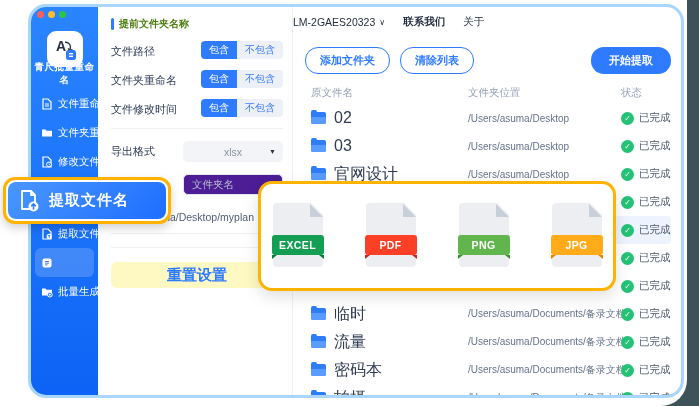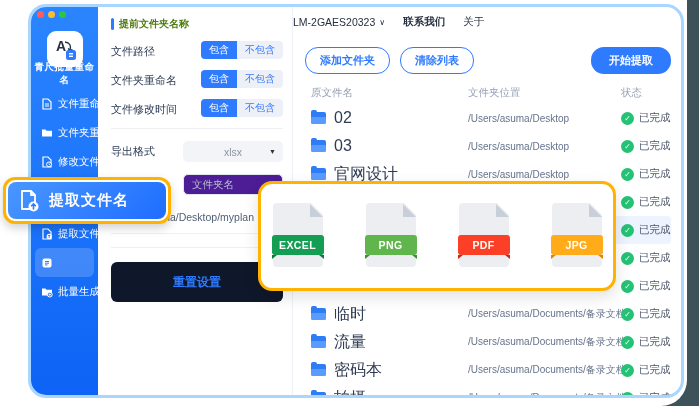--- a/index.html
+++ b/index.html
@@ -48,23 +48,23 @@
   .s-div { height:1px; background:#eef0f4; margin:8px 0 12px 0; }
   .f-row { display:flex; align-items:center; justify-content:space-between; margin-bottom:12px; }
   .sel { width:100px; height:21px; background:#f2f4f8; border-radius:5px; position:relative;
          display:flex; align-items:center; justify-content:center; font-size:10.5px; color:#8b94a3; cursor:pointer; }
   .sel .caret { position:absolute; right:7px; font-size:7px; color:#333; }
   .inp { width:100px; height:21px; background:#4c1d95; border:1px solid #e2e8f0; border-radius:5px;
          font-size:10.5px; color:#b6bfcc; padding-left:8px; display:flex; align-items:center; }
   .path-line { margin-top:16px; font-size:10.5px; color:#4f5e76; white-space:nowrap; overflow:hidden; }
   .pdiv1 { height:1px; background:#eef0f4; margin-top:10px; }
   .pdiv2 { height:1px; background:#eef0f4; margin-top:13px; }
-  .reset-btn { margin-top:14px; height:40px; background:#0f172a; border-radius:6px;
+  .reset-btn { margin-top:14px; height:26px; background:#fef9c3; border-radius:6px;
                display:flex; align-items:center; justify-content:center;
-               font-size:12px; font-weight:bold; color:#2f7bff; cursor:pointer; }
+               font-size:15px; font-weight:bold; color:#2f7bff; cursor:pointer; }
 
   
   .main { flex:1; display:flex; flex-direction:column; min-width:0; }
   .topbar { height:30px; flex:0 0 30px; display:flex; align-items:center; justify-content:flex-start;
             gap:18px; padding-right:14px; font-size:10.5px; color:#252f3e; }
   .topbar .version { display:flex; align-items:center; gap:4px; cursor:pointer; }
   .topbar .chev { font-size:8px; }
   .topbar .link { cursor:pointer; font-weight:bold; }
   .topbar .link.about { font-weight:normal; }
   .content { flex:1; padding:7px 10px 0 12px; display:flex; flex-direction:column; min-height:0; }
@@ -411,28 +411,28 @@
       </div>
     </section>
   </div>
 
   <div class="overlay" id="overlay">
       <div class="ficon" style="--rb: #149e53; --rbd: #0c7a3d;">
         <div class="page">
           <div class="ribbon">EXCEL</div>
         </div>
       </div>
+      <div class="ficon" style="--rb: #fb4027; --rbd: #c72a14;">
+        <div class="page">
+          <div class="ribbon">PDF</div>
+        </div>
+      </div>
       <div class="ficon" style="--rb: #61b54d; --rbd: #3f8f35;">
         <div class="page">
           <div class="ribbon">PNG</div>
-        </div>
-      </div>
-      <div class="ficon" style="--rb: #fb4027; --rbd: #c72a14;">
-        <div class="page">
-          <div class="ribbon">PDF</div>
         </div>
       </div>
       <div class="ficon" style="--rb: #ffab1a; --rbd: #e08600;">
         <div class="page">
           <div class="ribbon">JPG</div>
         </div>
       </div>
     </div>
 </div>
 

